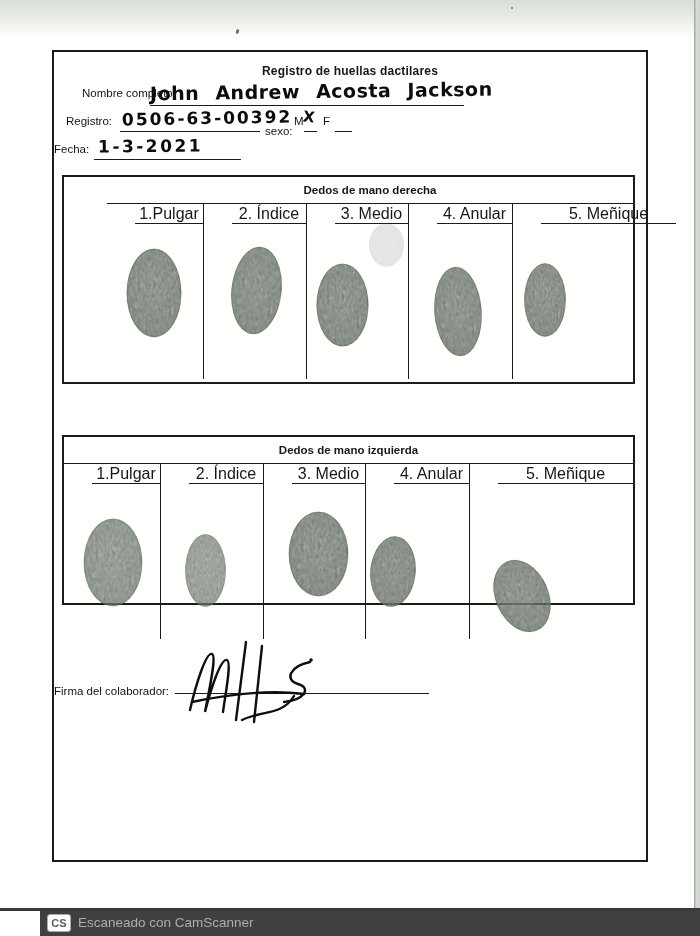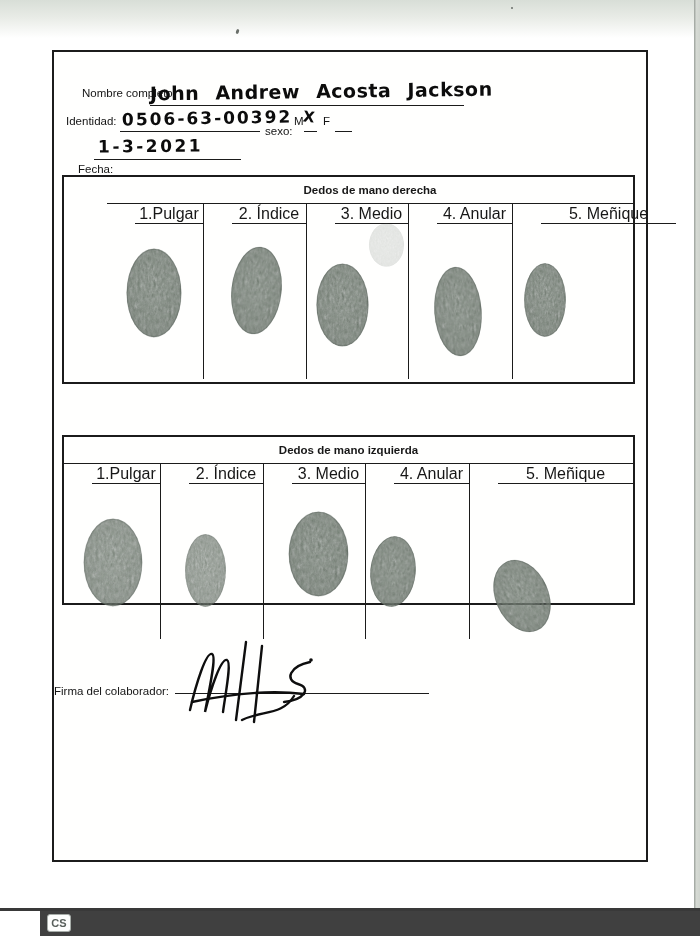--- a/index.html
+++ b/index.html
@@ -119,36 +119,37 @@
 
 <div class="screen">
 
   <div class="scan-top-band"></div>
   <div class="scan-right-edge"></div>
   <div class="speck sp1"></div>
   <div class="speck sp2"></div>
 
   <div class="form">
 
+    <div class="form-title">Registro de huellas dactilares</div>
 
     <span class="plabel" style="left:28px;top:35px;text-align:center;">Nombre completo:</span>
     <span class="hand hand-name">John Andrew Acosta Jackson</span>
     <div class="uline ul-name"></div>
 
-    <span class="plabel" style="left:12px;top:63px;">Identidad:</span>
+    <span class="plabel" style="left:12px;top:63px;">Registro:</span>
     <span class="hand hand-id">0506-63-00392</span>
     <div class="uline ul-id"></div>
     <span class="plabel" style="left:211px;top:73px;">sexo:</span>
     <span class="plabel" style="left:240px;top:63px;">M</span>
     <span class="hand hand-x">X</span>
     <div class="uline ul-x"></div>
     <span class="plabel" style="left:269px;top:63px;">F</span>
     <div class="uline ul-f"></div>
 
-    <span class="plabel" style="left:24px;top:91px;margin-top:20px;">Fecha:</span>
+    <span class="plabel" style="left:0;top:91px;">Fecha:</span>
     <span class="hand hand-date">1-3-2021</span>
     <div class="uline ul-date"></div>
 
     <div class="ftable t1">
       <div class="ftable-title">Dedos de mano derecha</div>
       <div class="frow fheaders">
         <div class="fcell">1.Pulgar</div>
         <div class="fcell">2. Índice</div>
         <div class="fcell">3. Medio</div>
         <div class="fcell">4. Anular</div>
@@ -236,15 +237,16 @@
         <path d="M62,82 C82,72 102,78 114,58"></path>
       </g>
       <circle cx="131" cy="22" r="1.8" fill="#0e0e0e"></circle>
     </svg>
 
   </div>
 
   <div class="scan-bottom-line"></div>
   <div class="scanner-strip">
     <div class="cs-badge">CS</div>
+    <div class="cs-caption">Escaneado con CamScanner</div>
   </div>
 
 </div>
 
 </body></html>

